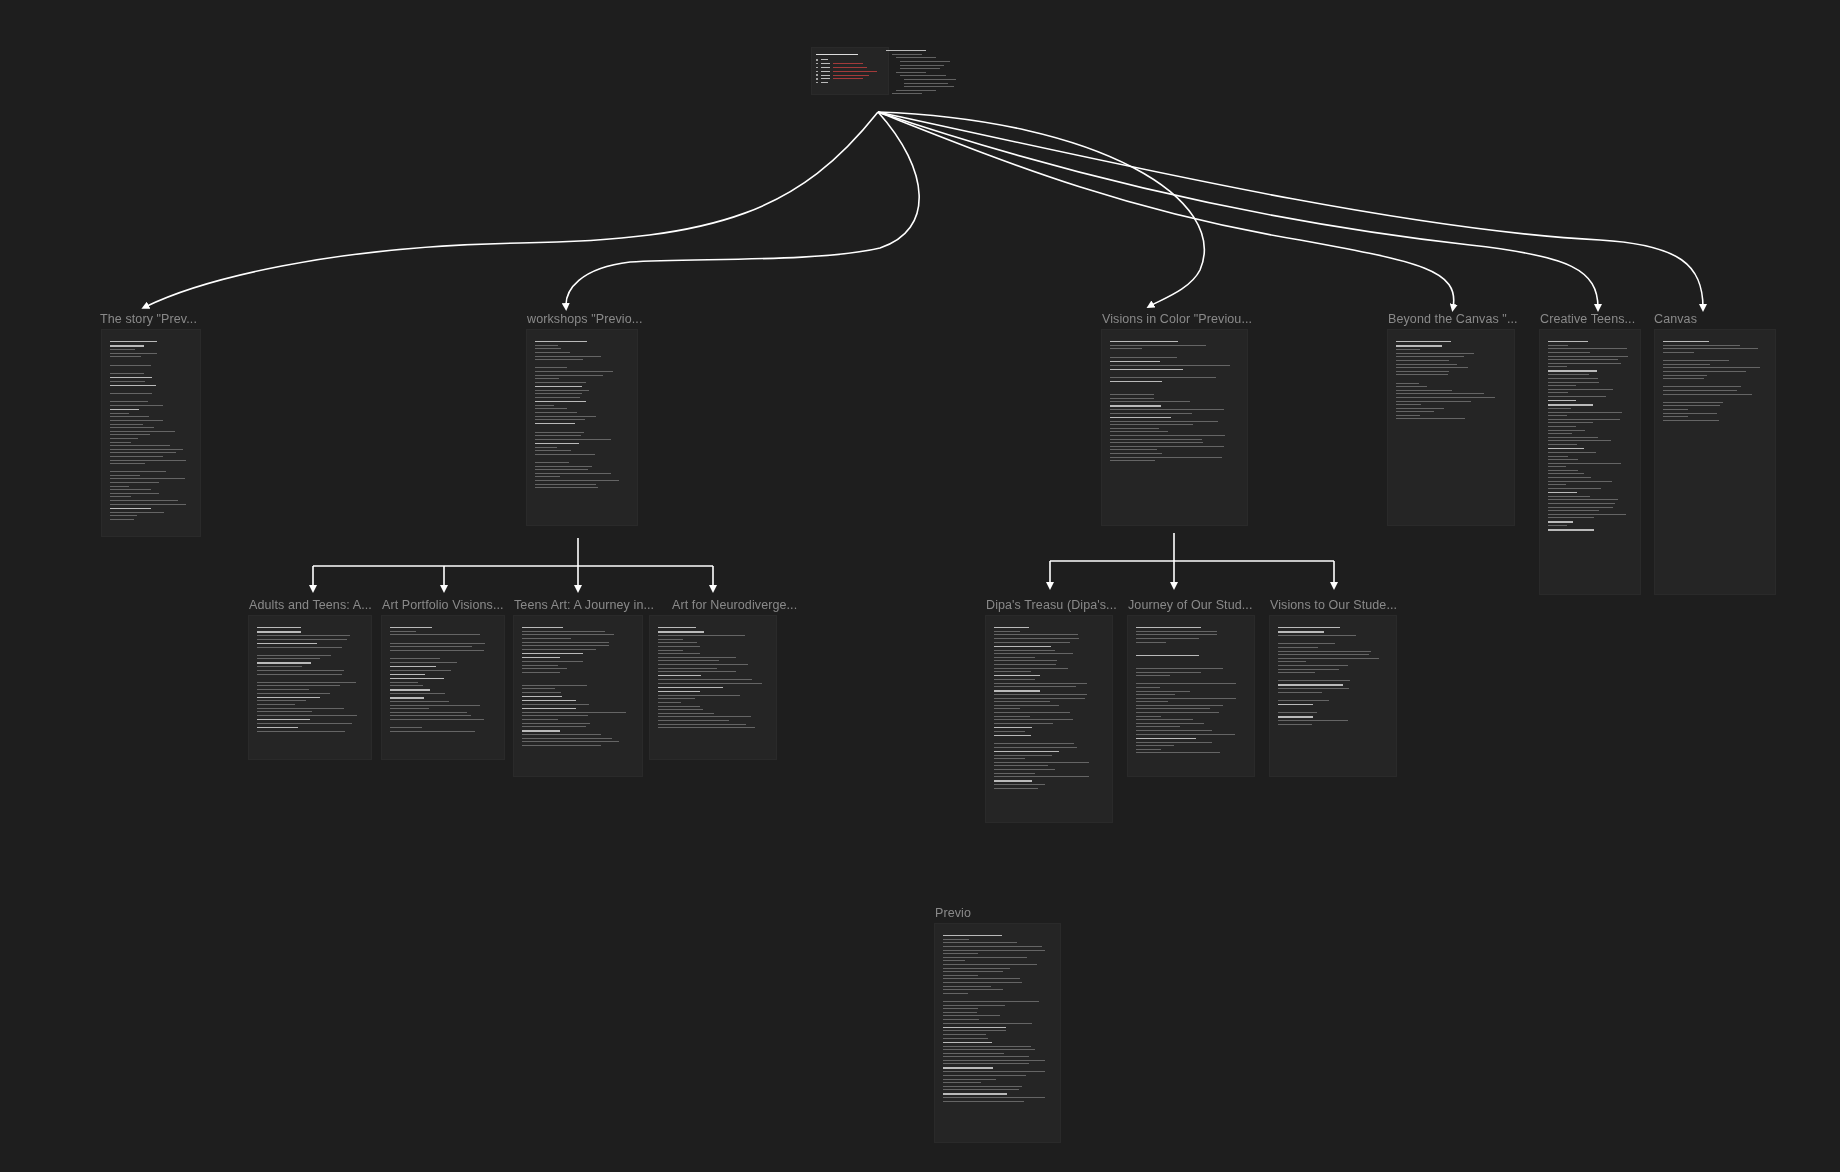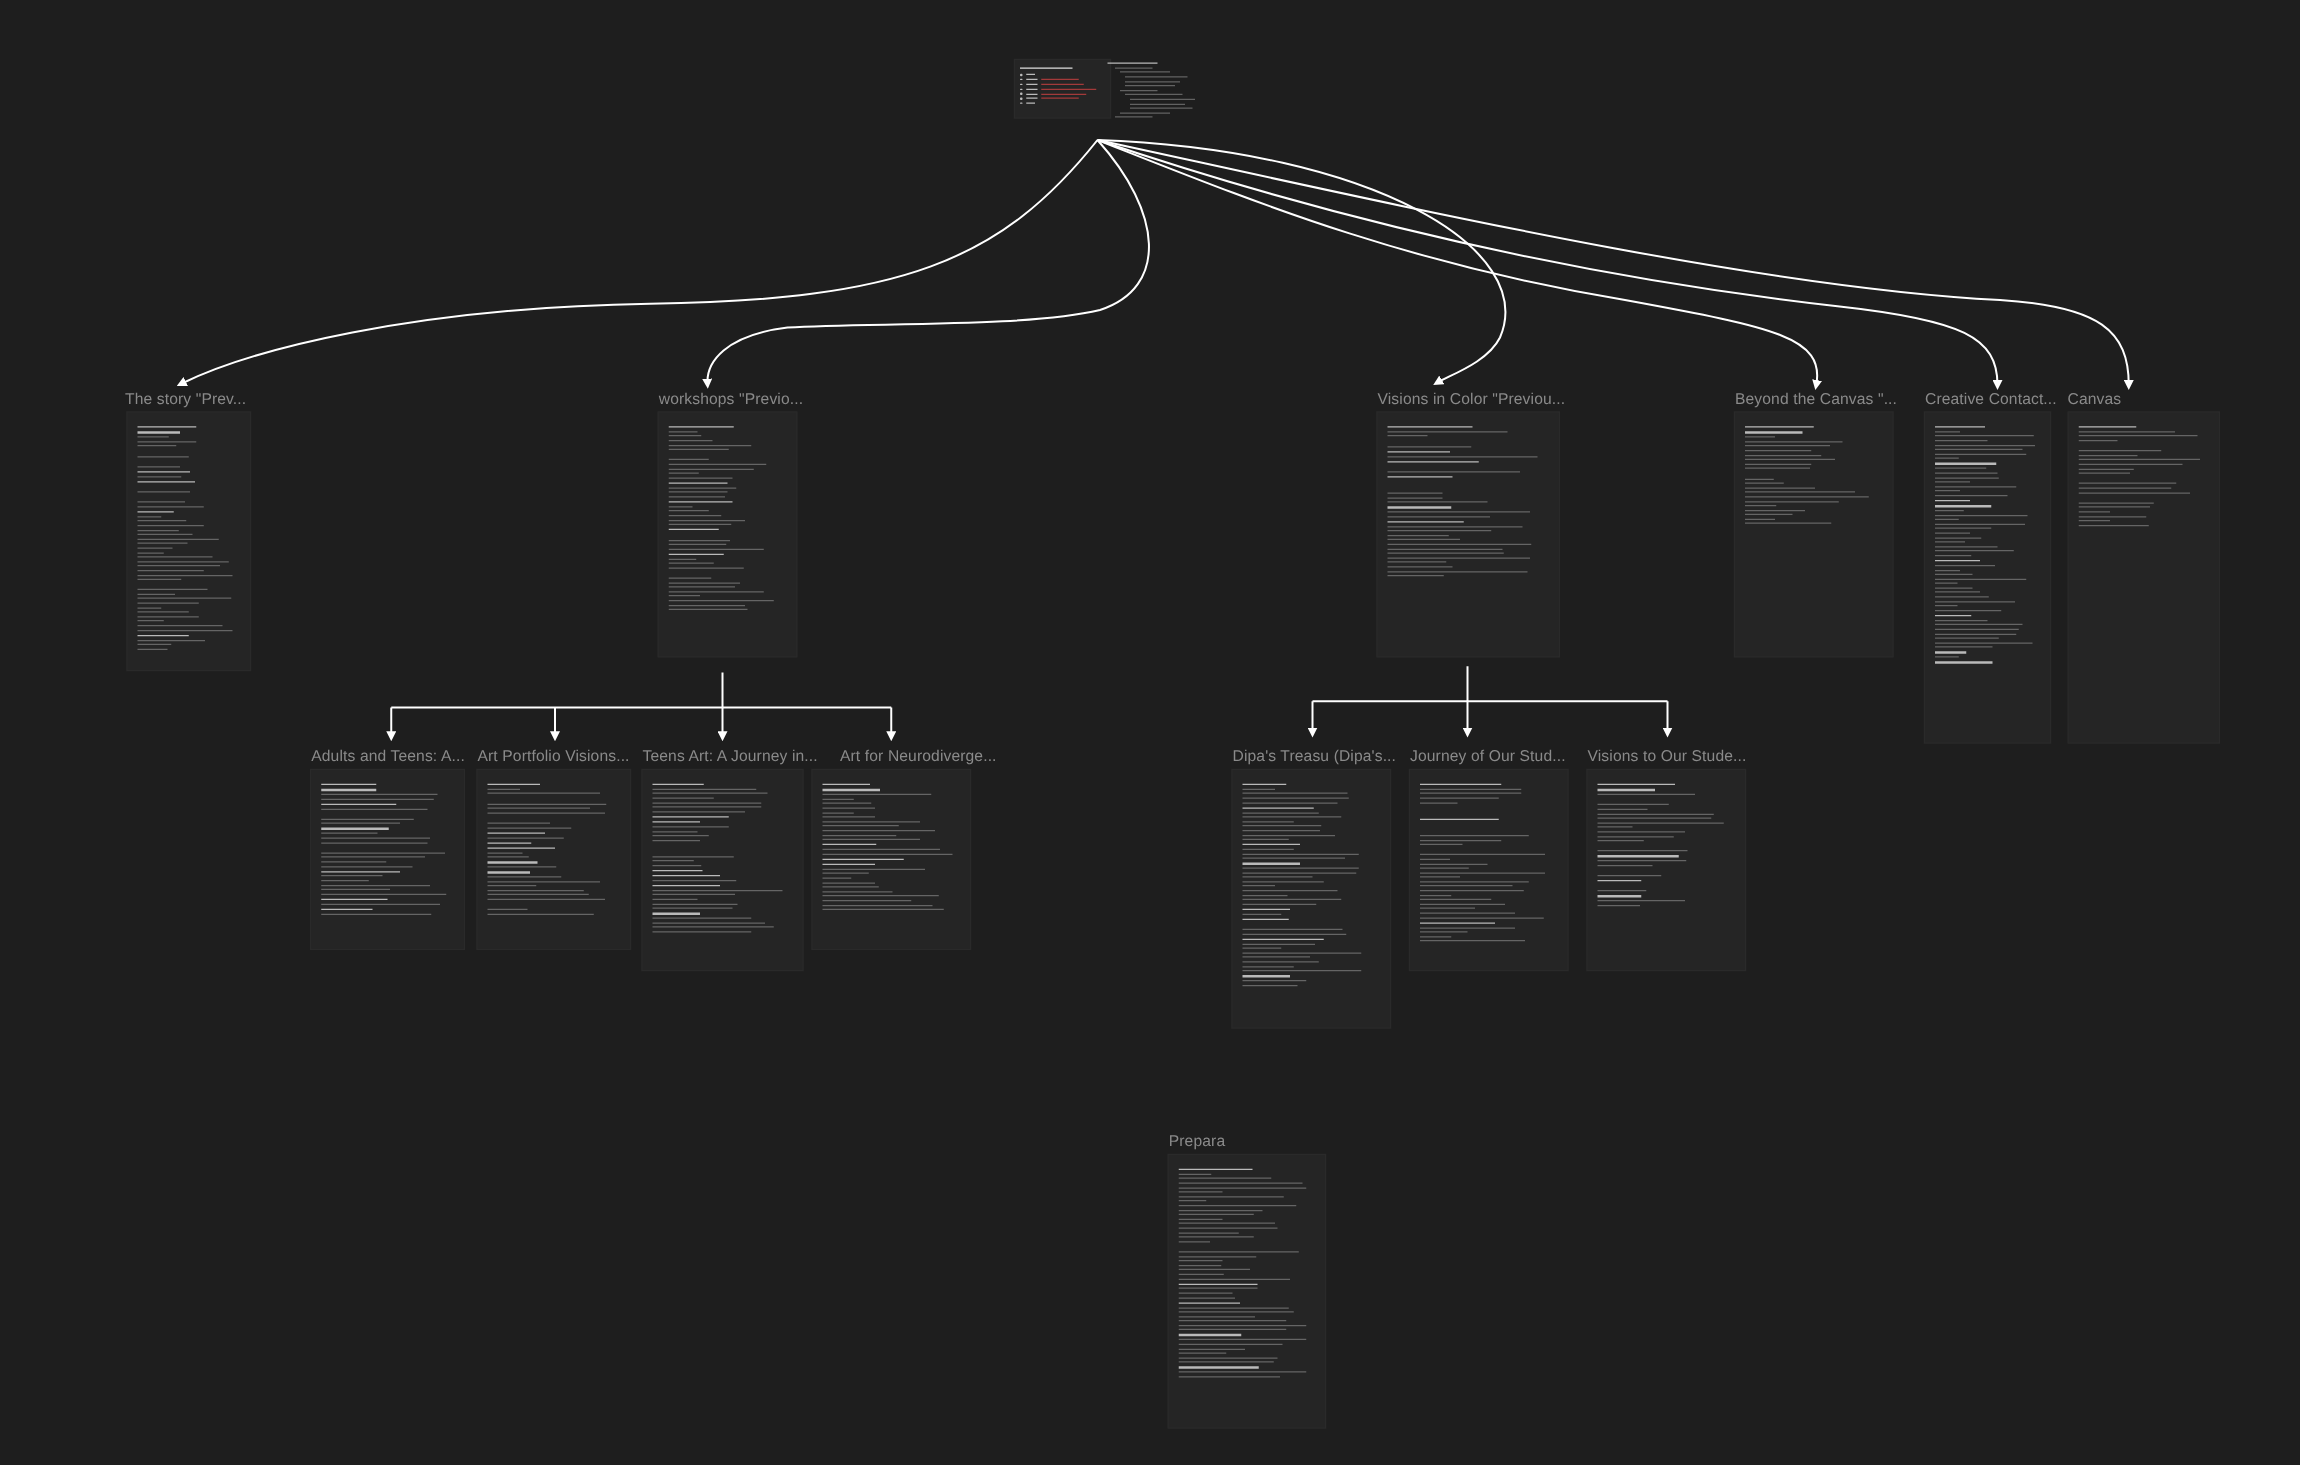--- a/index.html
+++ b/index.html
@@ -278,21 +278,21 @@
       <div class="ln" style="width: 90.3115%;"></div>
       <div class="ln" style="width: 67.9395%;"></div>
       <div class="ln" style="width: 22.3421%;"></div>
       <div class="ln" style="width: 43.3343%;"></div>
       <div class="ln" style="width: 34.6197%;"></div>
       <div class="ln" style="width: 22.1242%;"></div>
       <div class="ln" style="width: 62.3293%;"></div>
     </div>
   </div>
 
-<div class="node-title" style="left:1540px;top:312px">Creative Contact...</div>
+<div class="node-title" style="left:1540px;top:312px">Creative Teens...</div>
 <div class="card" style="left:1540px;top:330px;width:100px;height:264px">
     <div class="lines">
       <div class="ln h" style="width: 47.1804%;"></div>
       <div class="ln" style="width: 24.2982%;"></div>
       <div class="ln" style="width: 93.9014%;"></div>
       <div class="ln" style="width: 50.4646%;"></div>
       <div class="ln" style="width: 94.9135%;"></div>
       <div class="ln" style="width: 83.7297%;"></div>
       <div class="ln" style="width: 87.2836%;"></div>
       <div class="ln" style="width: 23.1678%;"></div>
@@ -626,21 +626,21 @@
       <div class="ln" style="width: 46.3754%;"></div>
       <div class="ln h" style="width: 31.9254%;"></div>
       <div class="ln gap"></div>
       <div class="ln" style="width: 35.4974%;"></div>
       <div class="ln h" style="width: 31.8489%;"></div>
       <div class="ln" style="width: 63.6699%;"></div>
       <div class="ln" style="width: 31.3442%;"></div>
     </div>
   </div>
 
-<div class="node-title" style="left:935px;top:906px">Prepara</div>
+<div class="node-title" style="left:935px;top:906px">Previo</div>
 <div class="card" style="left:935px;top:924px;width:125px;height:218px">
     <div class="lines">
       <div class="ln h" style="width: 53.7441%;"></div>
       <div class="ln" style="width: 23.6934%;"></div>
       <div class="ln" style="width: 67.9495%;"></div>
       <div class="ln" style="width: 90.832%;"></div>
       <div class="ln" style="width: 93.2671%;"></div>
       <div class="ln" style="width: 31.7361%;"></div>
       <div class="ln" style="width: 76.6094%;"></div>
       <div class="ln" style="width: 20.4797%;"></div>

